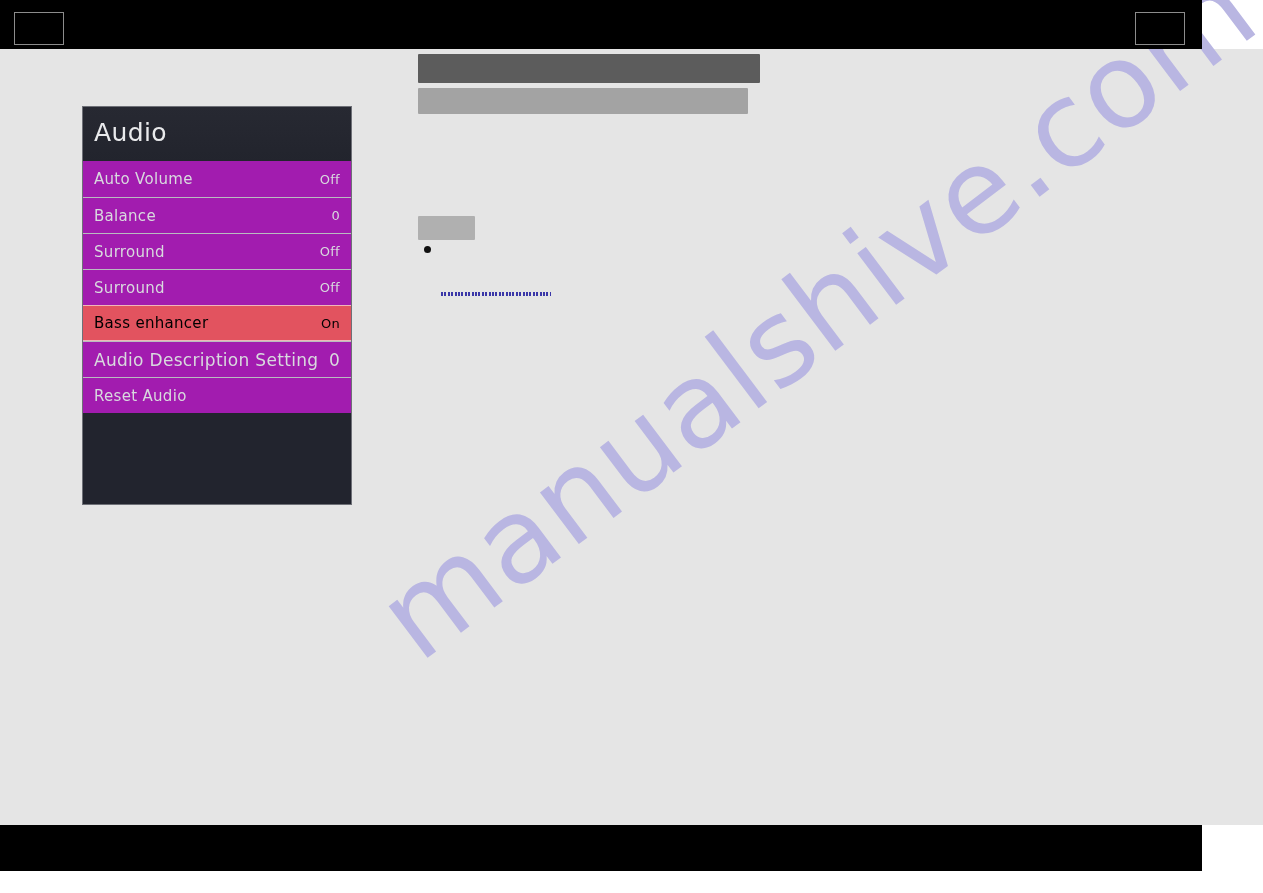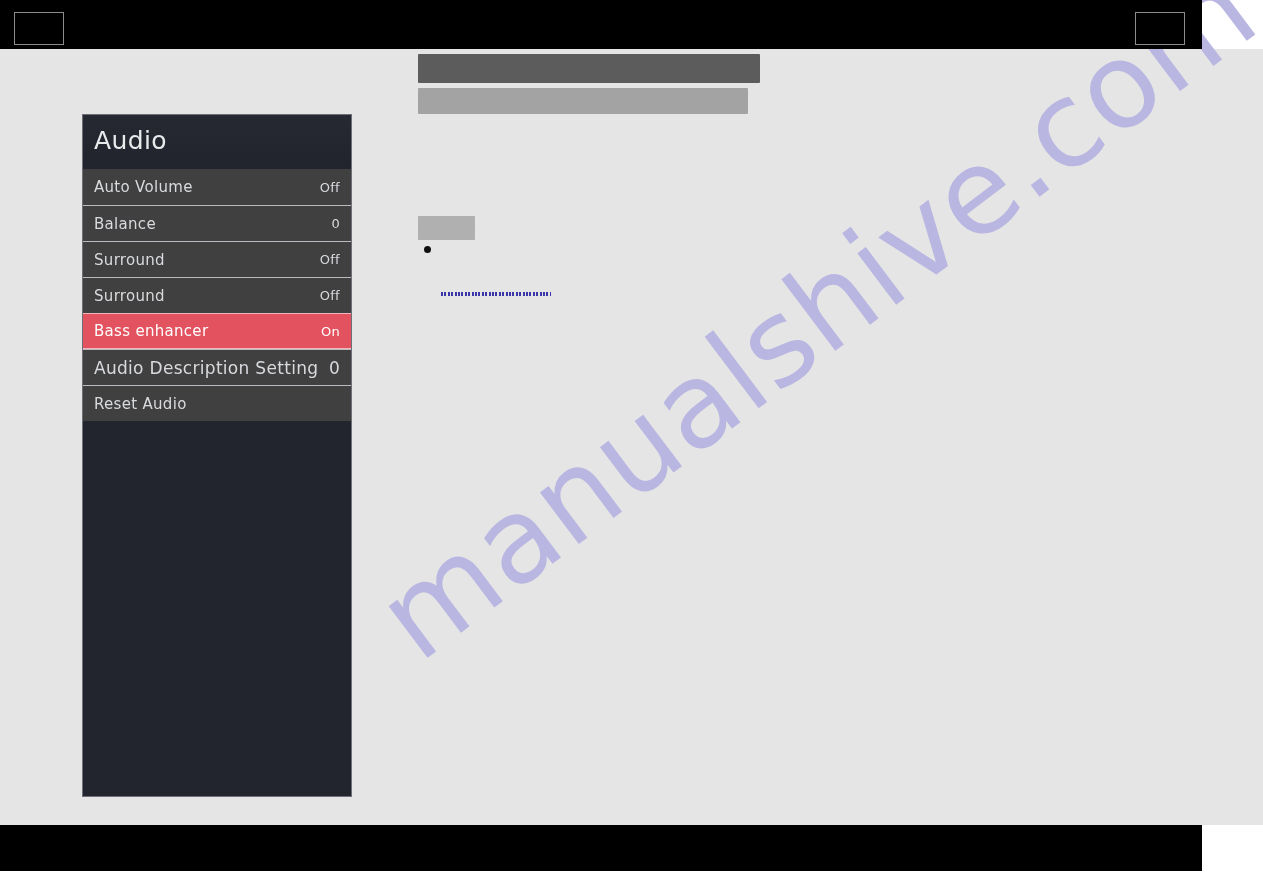--- a/index.html
+++ b/index.html
@@ -120,23 +120,23 @@
     line-height: 230px;
     white-space: nowrap;
     user-select: none;
     pointer-events: none;
   }
 
   
   #osd-panel {
     position: absolute;
     left: 82px;
-    top: 114px;
+    top: 106px;
     width: 270px;
-    height: 683px;
+    height: 399px;
     background: #22242e;
     border: 1px solid #6e7077;
     box-sizing: border-box;
     overflow: hidden;
     font-family: "DejaVu Sans", sans-serif;
   }
   #osd-header {
     position: relative;
     height: 54px;
     background: linear-gradient(180deg, #272932 0%, #22242d 100%);
@@ -149,21 +149,21 @@
     color: #e9eaec;
     letter-spacing: 0.4px;
   }
 
   .osd-rows {
     position: relative;
   }
   .osd-row {
     position: relative;
     height: 36px;
-    background: #404040;
+    background: #a21caf;
     border-top: 1px solid #b9bbc0;
     display: flex;
     align-items: center;
     justify-content: space-between;
     padding: 0 11px;
     box-sizing: border-box;
     color: #d8dade;
   }
   .osd-row.first { border-top: none; }
   .osd-row .lbl {
@@ -180,21 +180,21 @@
   .osd-row.small .val { font-size: 17px; }
 
   .osd-row.selected {
     background: #e2535f;
     border-top: 1px solid #f0b6bb;
     border-bottom: 1px solid #f0b6bb;
     color: #fdecee;
     height: 36px;
   }
   .osd-row.selected .lbl,
-  .osd-row.selected .val { color: #ffffff; }
+  .osd-row.selected .val { color: #000000; }
 
   #osd-filler {
     background: #22242e;
     height: 200px;
   }
 </style>
 </head>
 <body>
 
 <div id="page-sheet"></div>

